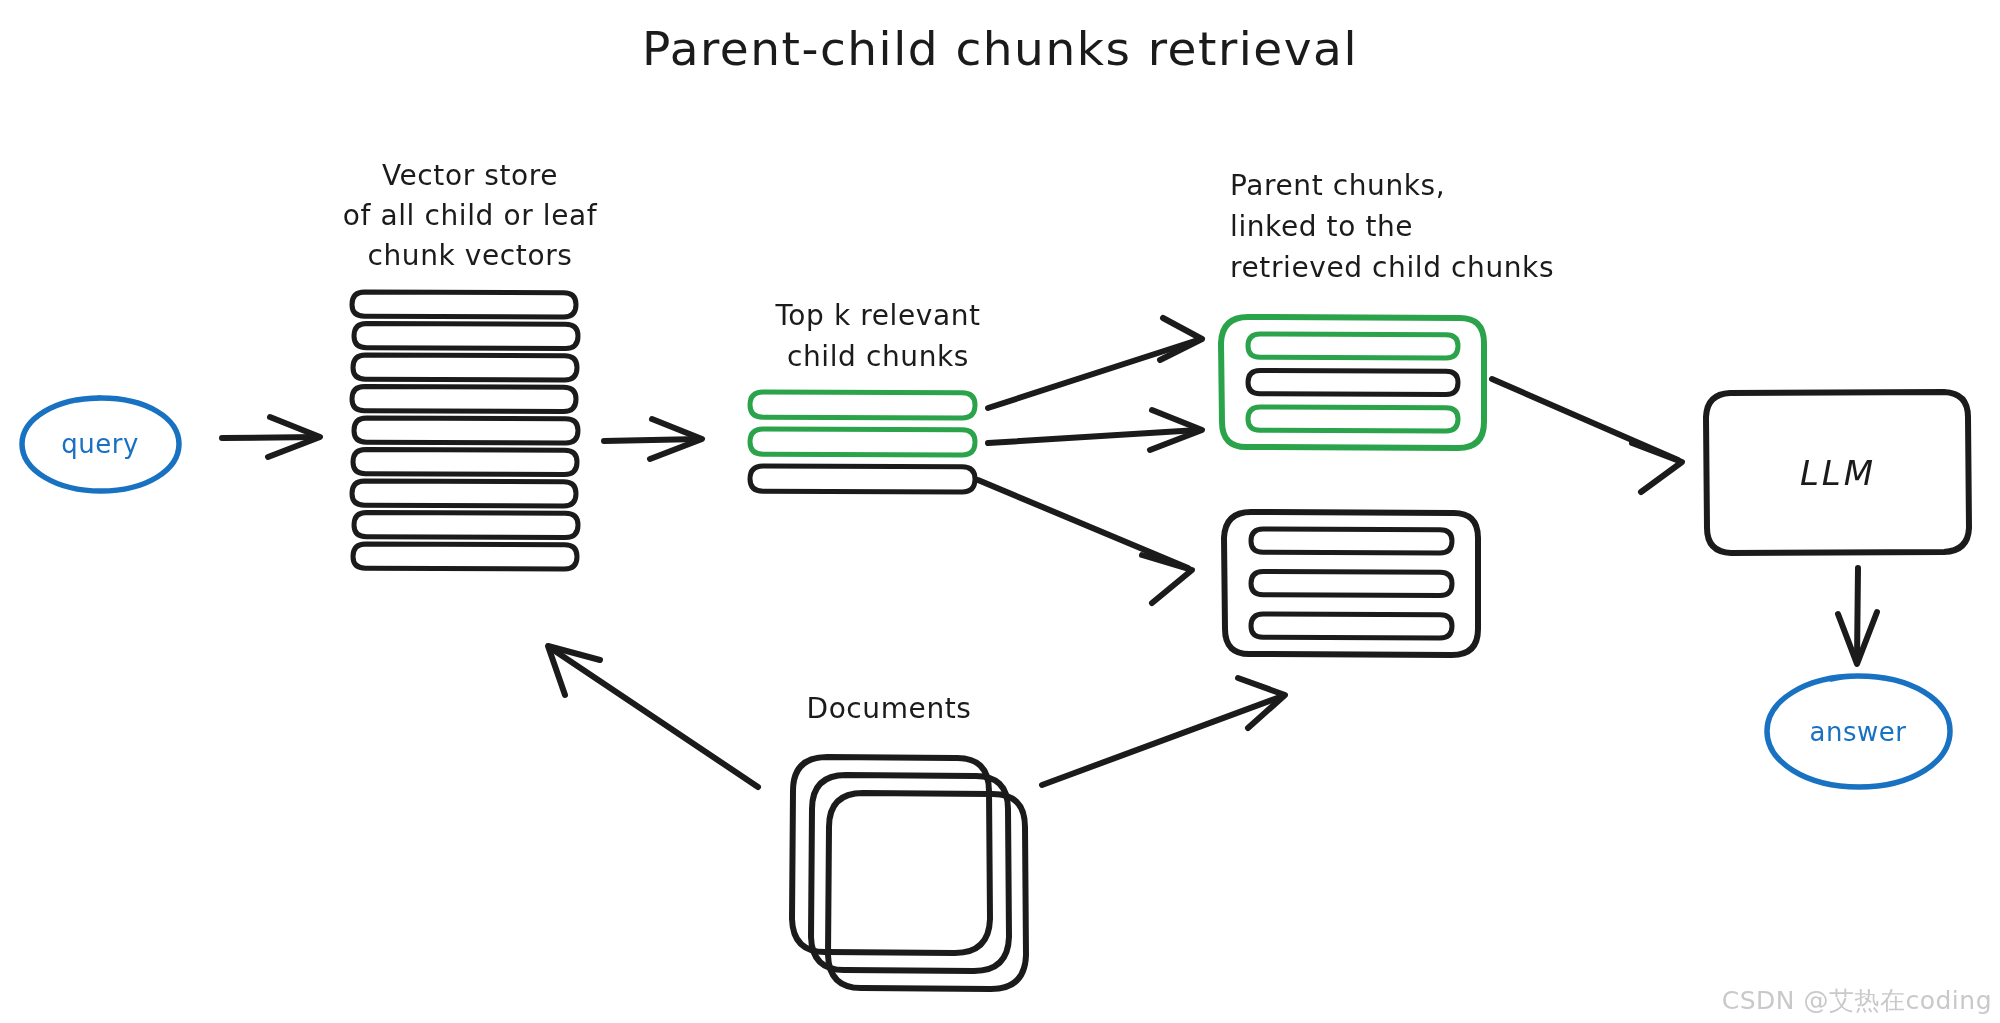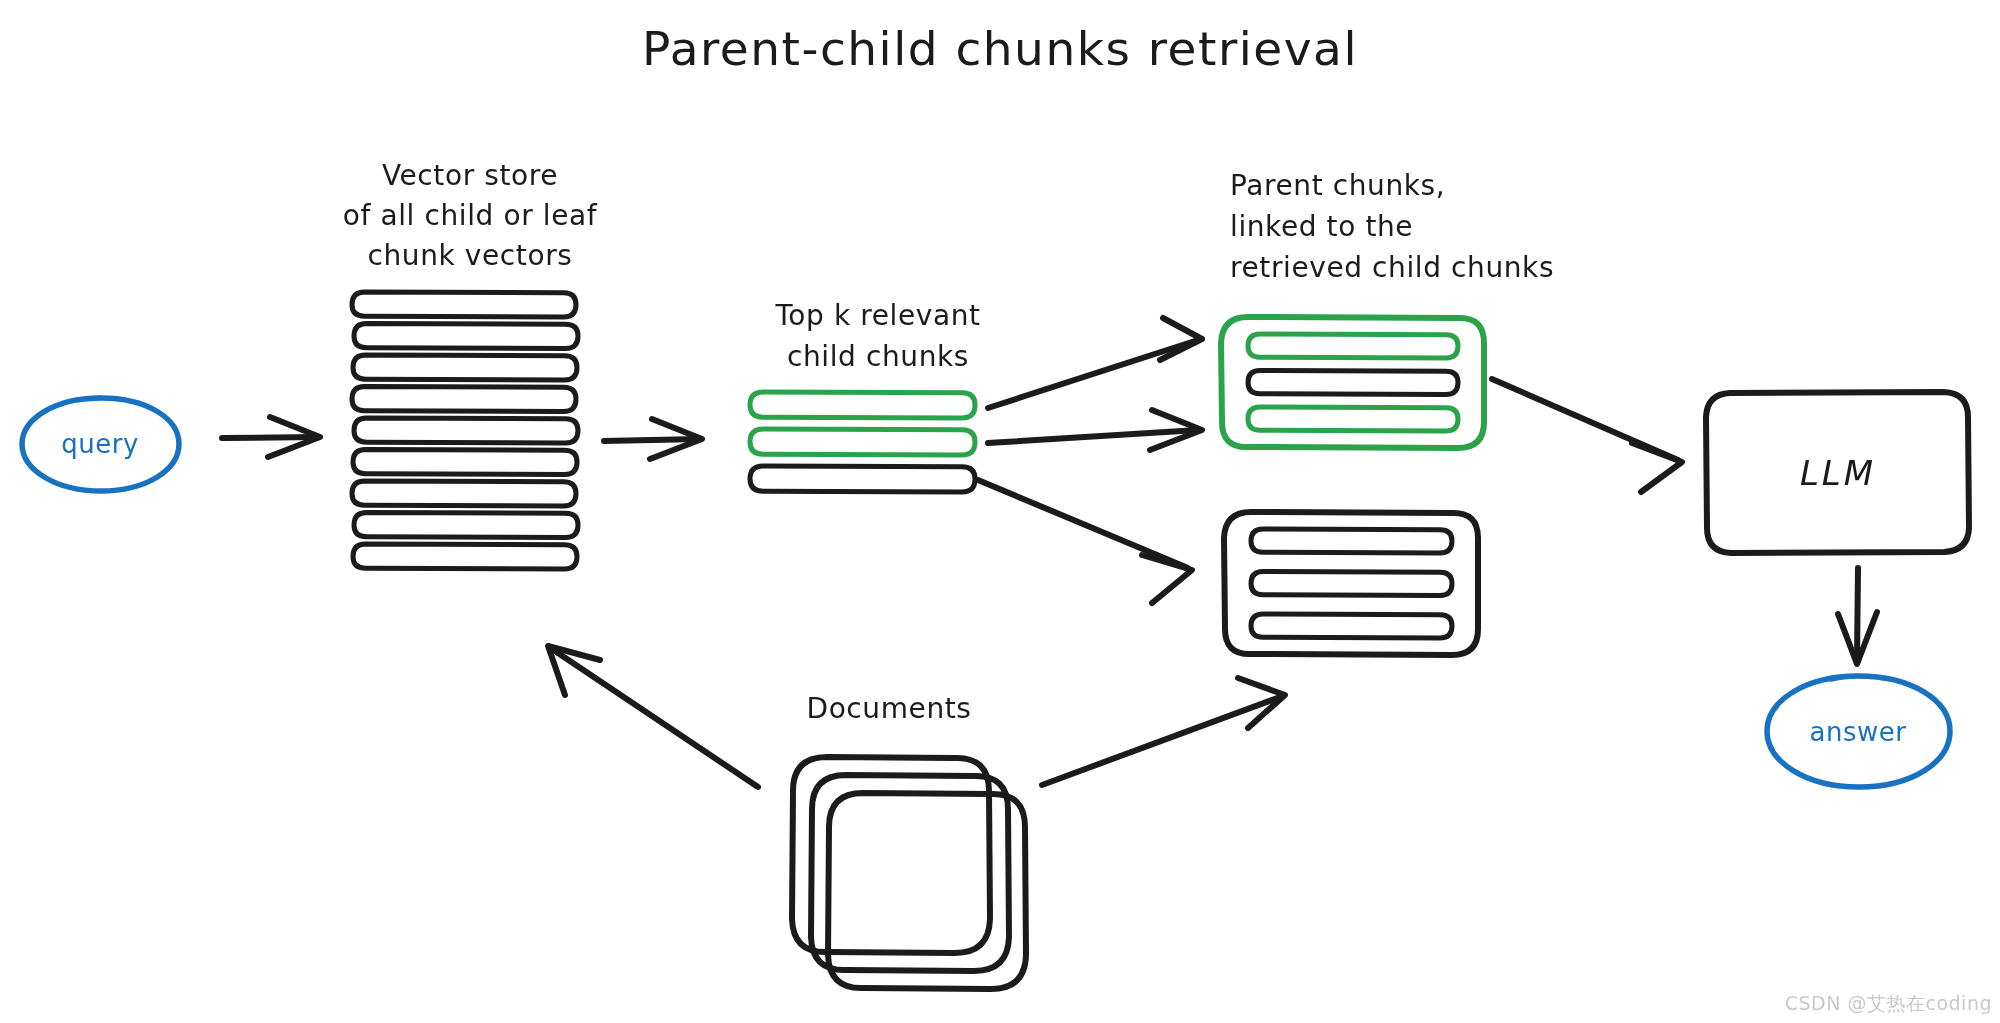--- a/index.html
+++ b/index.html
@@ -45,21 +45,21 @@
   }
   .t-llm {
     font-size: 34px;
     font-style: italic;
     letter-spacing: 3px;
   }
   .watermark {
     position: absolute;
     right: 8px;
     bottom: 6px;
-    font-size: 19px;
+    font-size: 25px;
     color: #c9c9c9;
     font-family: "DejaVu Sans", sans-serif;
     letter-spacing: 0.5px;
     user-select: none;
   }
 </style>
 </head>
 <body style="background: rgb(255, 255, 255);">
 
 <svg id="canvas" viewBox="0 0 2000 1023" xmlns="http://www.w3.org/2000/svg">

